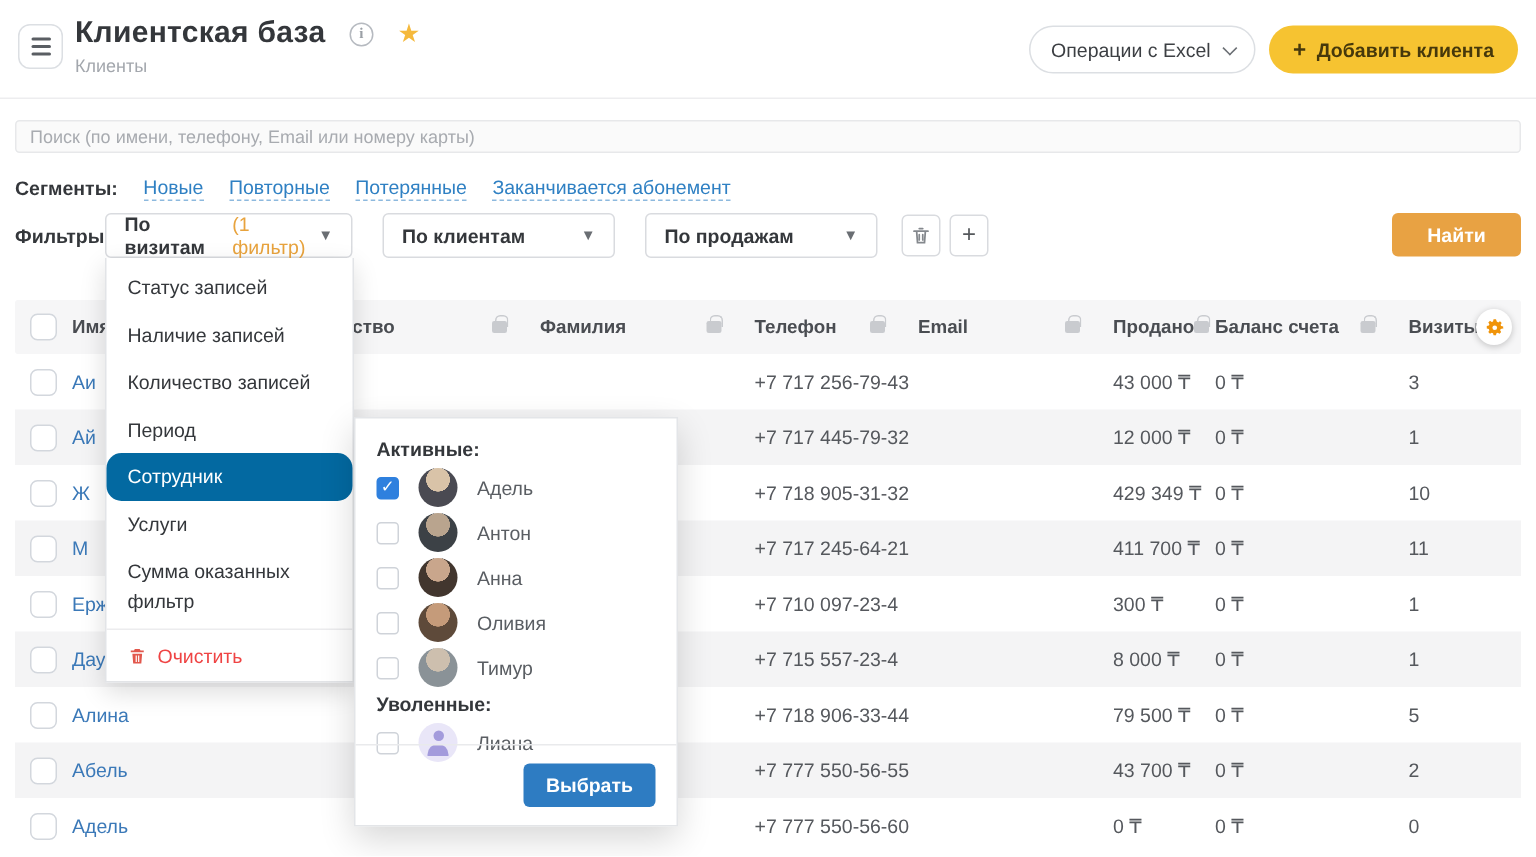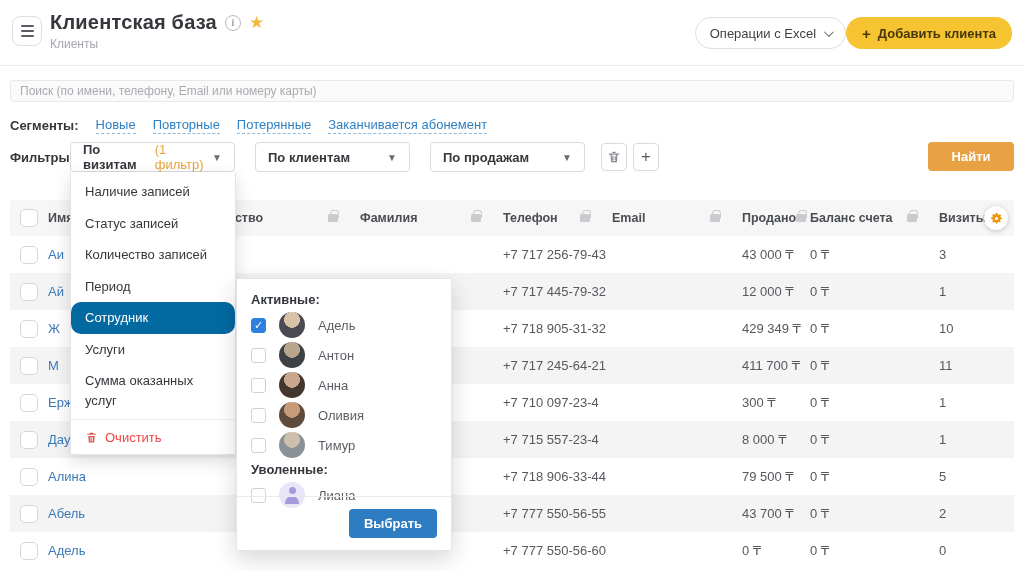--- a/index.html
+++ b/index.html
@@ -4,26 +4,26 @@
 <style>
   * { margin:0; padding:0; box-sizing:border-box; }
   html,body { background:#fff; }
   body { font-family:"Liberation Sans","DejaVu Sans",sans-serif; color:#3c3f43; }
   .page { position:relative; width:1024px; height:571px; background:#fff; overflow:hidden; }
 
   
   .topbar { position:absolute; top:0; left:0; right:0; height:66px; border-bottom:1px solid #ededef; background:#fff; }
   .menu-btn { position:absolute; left:12px; top:16px; width:30px; height:30px; border:1px solid #dcdfe3; border-radius:8px; background:#fff; display:flex; flex-direction:column; justify-content:center; align-items:center; gap:3px; cursor:pointer; }
   .menu-btn i { display:block; width:13px; height:2px; background:#5a5e63; border-radius:1px; }
-  .title-row { position:absolute; left:50px; top:11px; display:flex; align-items:center; gap:8px; }
+  .title-row { position:absolute; left:50px; top:11px; display:flex; align-items:center; gap:16px; }
   .page-title { font-size:20px; font-weight:700; color:#34373b; letter-spacing:.2px; }
   .info-ic { width:16px; height:16px; border:1.4px solid #b6bac0; border-radius:50%; color:#9ba0a6; font-size:10px; font-weight:700; display:flex; align-items:center; justify-content:center; font-family:"Liberation Serif","DejaVu Serif",serif; }
   .star-ic { color:#f5b93c; font-size:17px; line-height:1; }
   .crumb { position:absolute; left:50px; top:37px; font-size:12px; color:#a3a7ad; }
-  .topbar-right { position:absolute; right:12px; top:17px; display:flex; gap:0; }
+  .topbar-right { position:absolute; right:12px; top:17px; display:flex; gap:9px; }
   .btn-excel { height:32px; padding:0 14px; border:1px solid #dcdfe3; border-radius:16px; background:#fff; font-size:13px; color:#3c3f43; display:flex; align-items:center; gap:8px; cursor:pointer; }
   .chev { width:7px; height:7px; border-right:1.6px solid #6a6e73; border-bottom:1.6px solid #6a6e73; transform:rotate(45deg) translateY(-2px); }
   .btn-add { height:32px; padding:0 16px; border:none; border-radius:16px; background:#f6c331; font-size:13px; font-weight:700; color:#46380b; display:flex; align-items:center; gap:7px; cursor:pointer; }
   .btn-add .plus { font-size:15px; font-weight:700; }
 
   
   .search-input { position:absolute; left:10px; top:80px; width:1004px; height:22px; background:#fafafa; border:1px solid #e7e8ea; border-radius:3px; padding:8px 9px; font-size:12px; color:#3c3f43; font-family:inherit; }
   .search-input::placeholder { color:#a8abb0; }
 
   
@@ -304,27 +304,27 @@
       <div class="c-fam"></div>
       <div class="c-phone">+7 777 550-56-60</div>
       <div class="c-email"></div>
       <div class="c-sold">0 ₸</div>
       <div class="c-bal">0 ₸</div>
       <div class="c-vis">0</div>
     </div>
   </div>
 
   <div class="fmenu">
+    <div class="fmenu-item">Статус записей</div>
     <div class="fmenu-item">Наличие записей</div>
-    <div class="fmenu-item">Статус записей</div>
     <div class="fmenu-item">Количество записей</div>
     <div class="fmenu-item">Период</div>
     <div class="fmenu-item active">Сотрудник</div>
     <div class="fmenu-item">Услуги</div>
-    <div class="fmenu-item">Сумма оказанных услуг</div>
+    <div class="fmenu-item">Сумма оказанных фильтр</div>
     <div class="fmenu-sep"></div>
     <div class="fmenu-clear">
       <svg width="13" height="13" viewBox="0 0 24 24" fill="#e2574c">
           <path d="M9 3h6l1 2h4v2H4V5h4l1-2zm-3 6h12l-1 12H7L6 9zm4 2v8h1.5v-8H10zm3 0v8h1.5v-8H13z"></path>
         </svg>
       <span>Очистить</span>
     </div>
   </div>
 
   <div class="popup">

